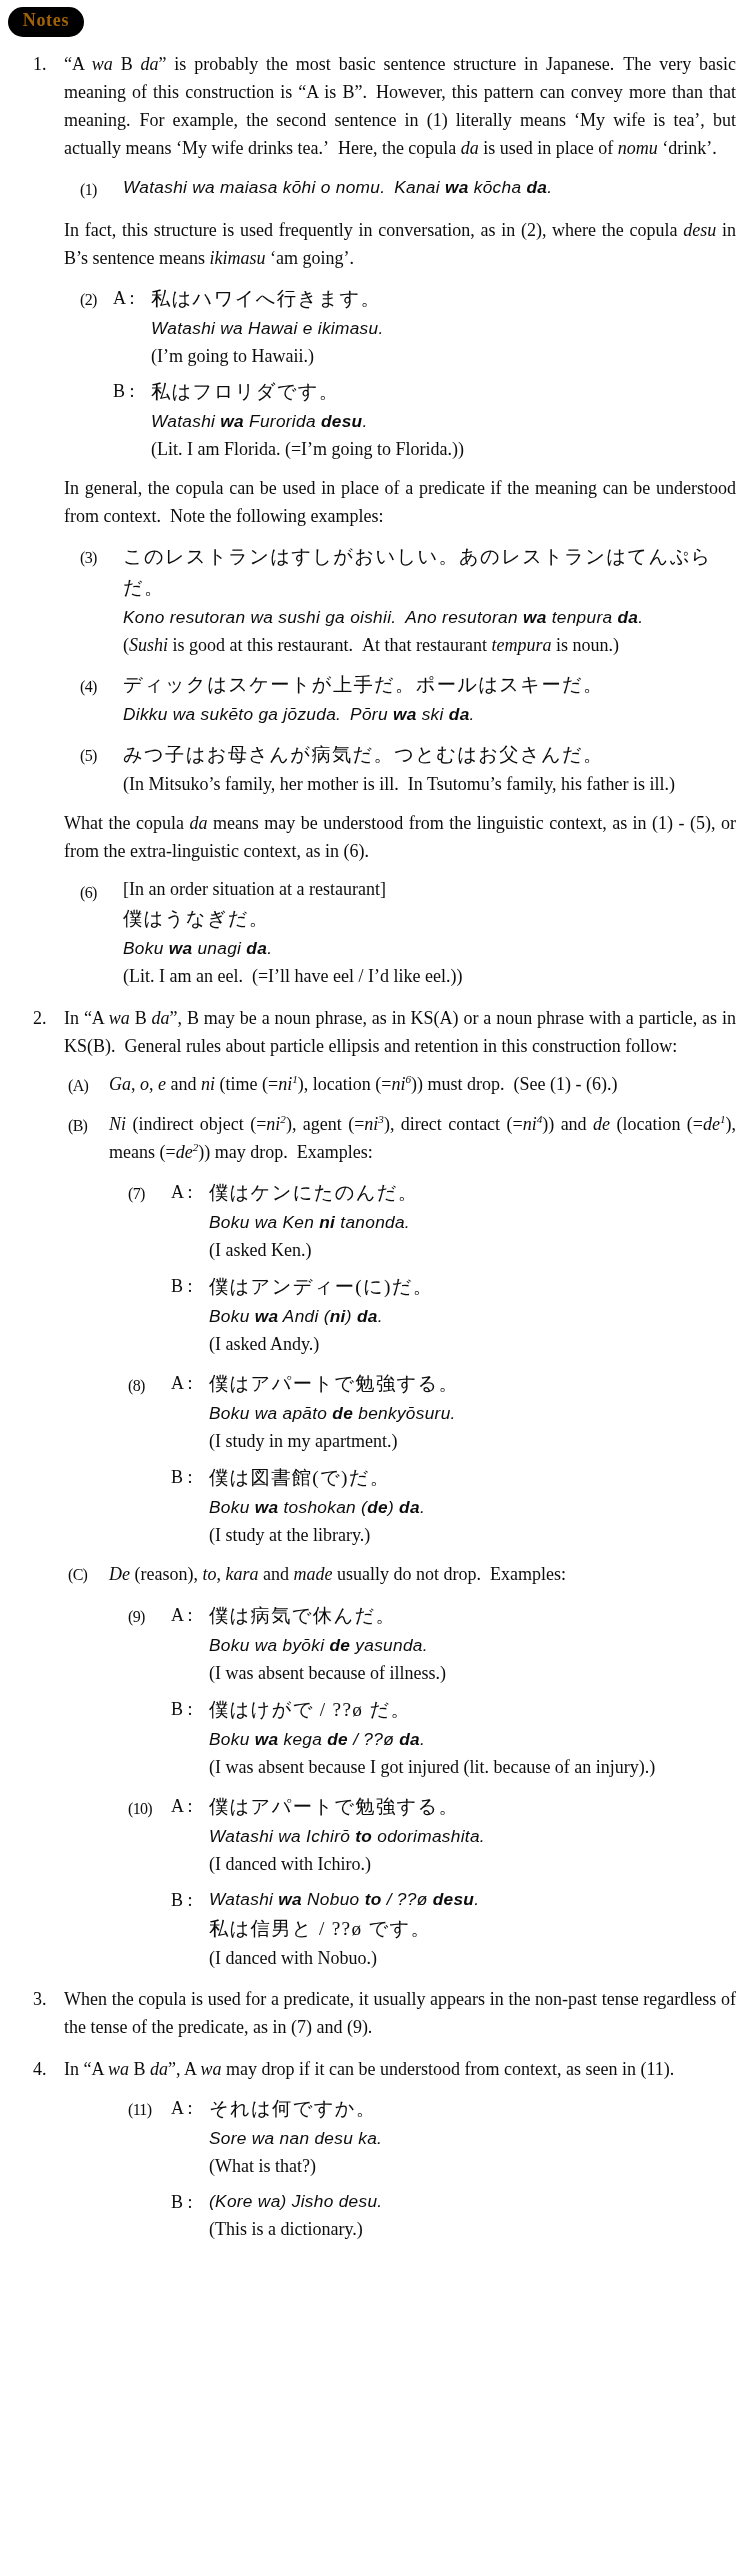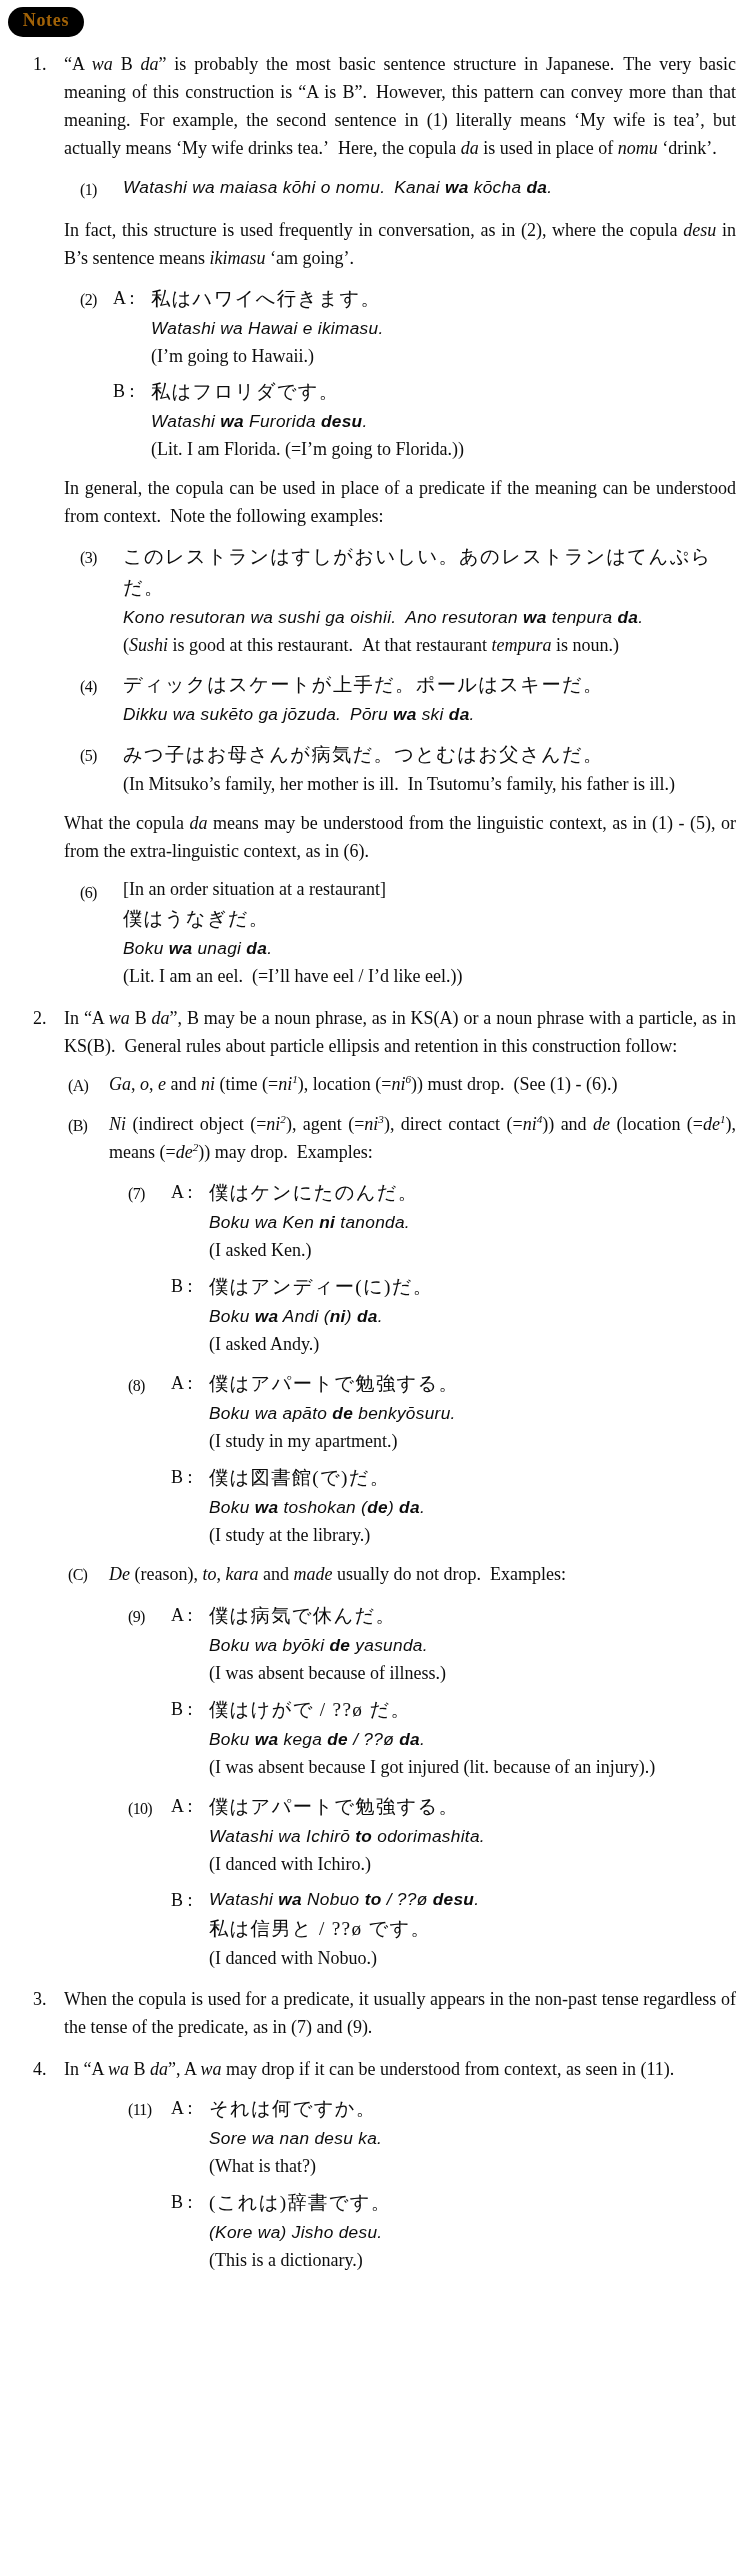--- a/index.html
+++ b/index.html
@@ -234,21 +234,20 @@
             <div class="speaker">A :</div>
             <div class="turn-body">
               <div class="line line-jp"><span class="seg-n">それは何ですか。</span></div>
               <div class="line line-ro"><span class="seg-n">Sore wa nan desu ka.</span></div>
               <div class="line line-en"><span class="seg-n">(What is that?)</span></div>
             </div>
           </div>
           <div class="turn turn-follow">
             <div class="speaker">B :</div>
             <div class="turn-body">
-              <div class="line line-jp"><span class="seg-n">(これは)辞書です。</span></div>
               <div class="line line-ro"><span class="seg-n">(Kore wa) Jisho desu.</span></div>
               <div class="line line-en"><span class="seg-n">(This is a dictionary.)</span></div>
             </div>
           </div>
         </div>
       </div>
     </div>
 </div>
 
 

